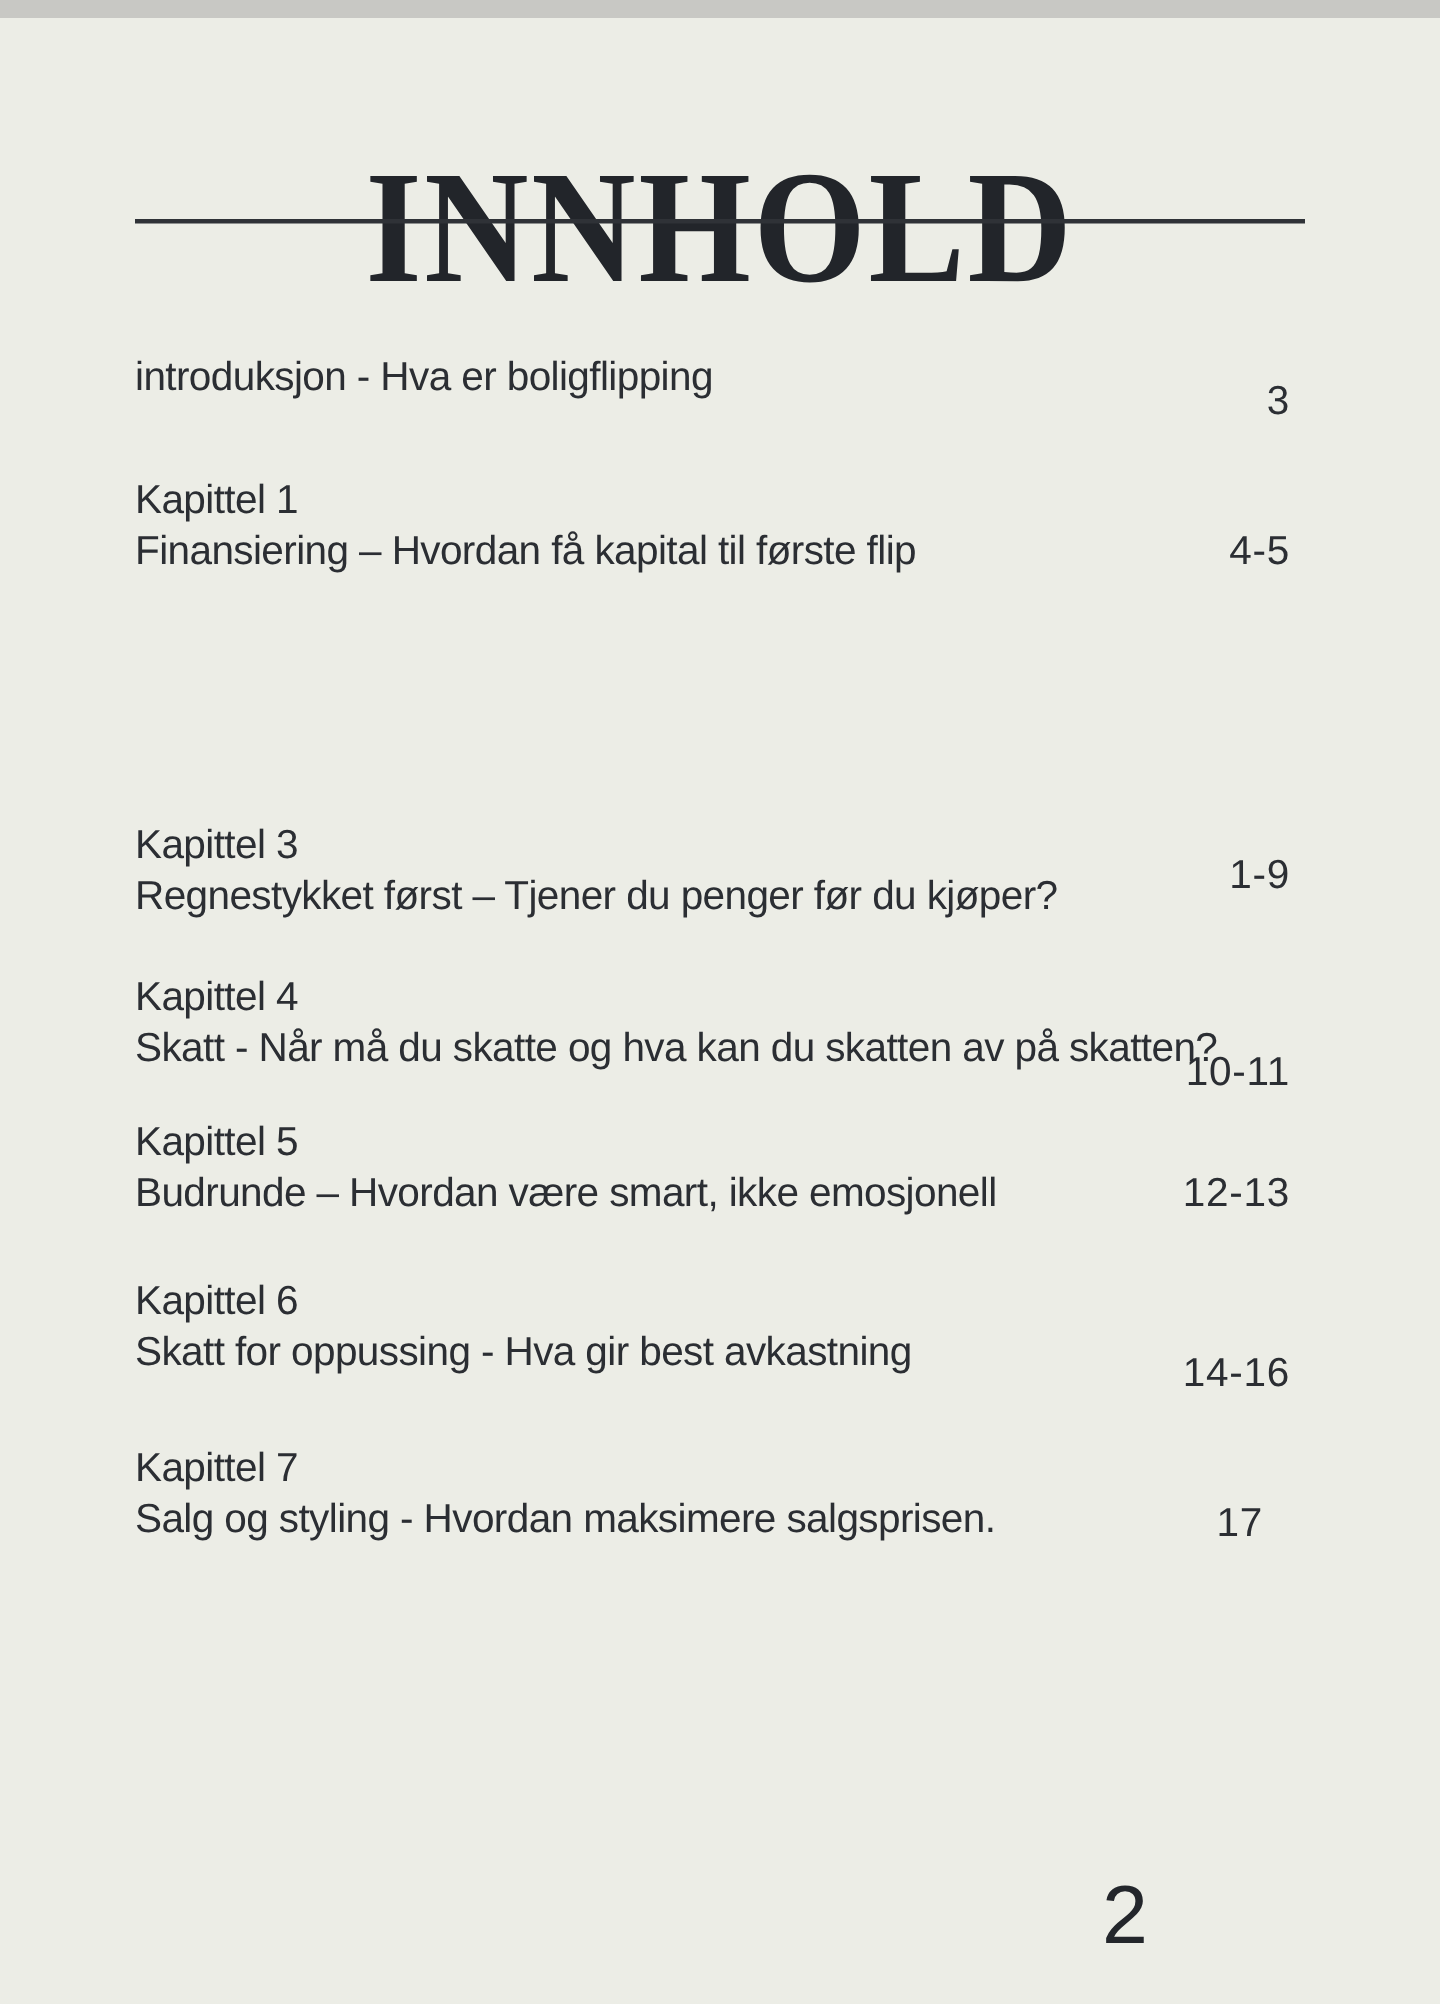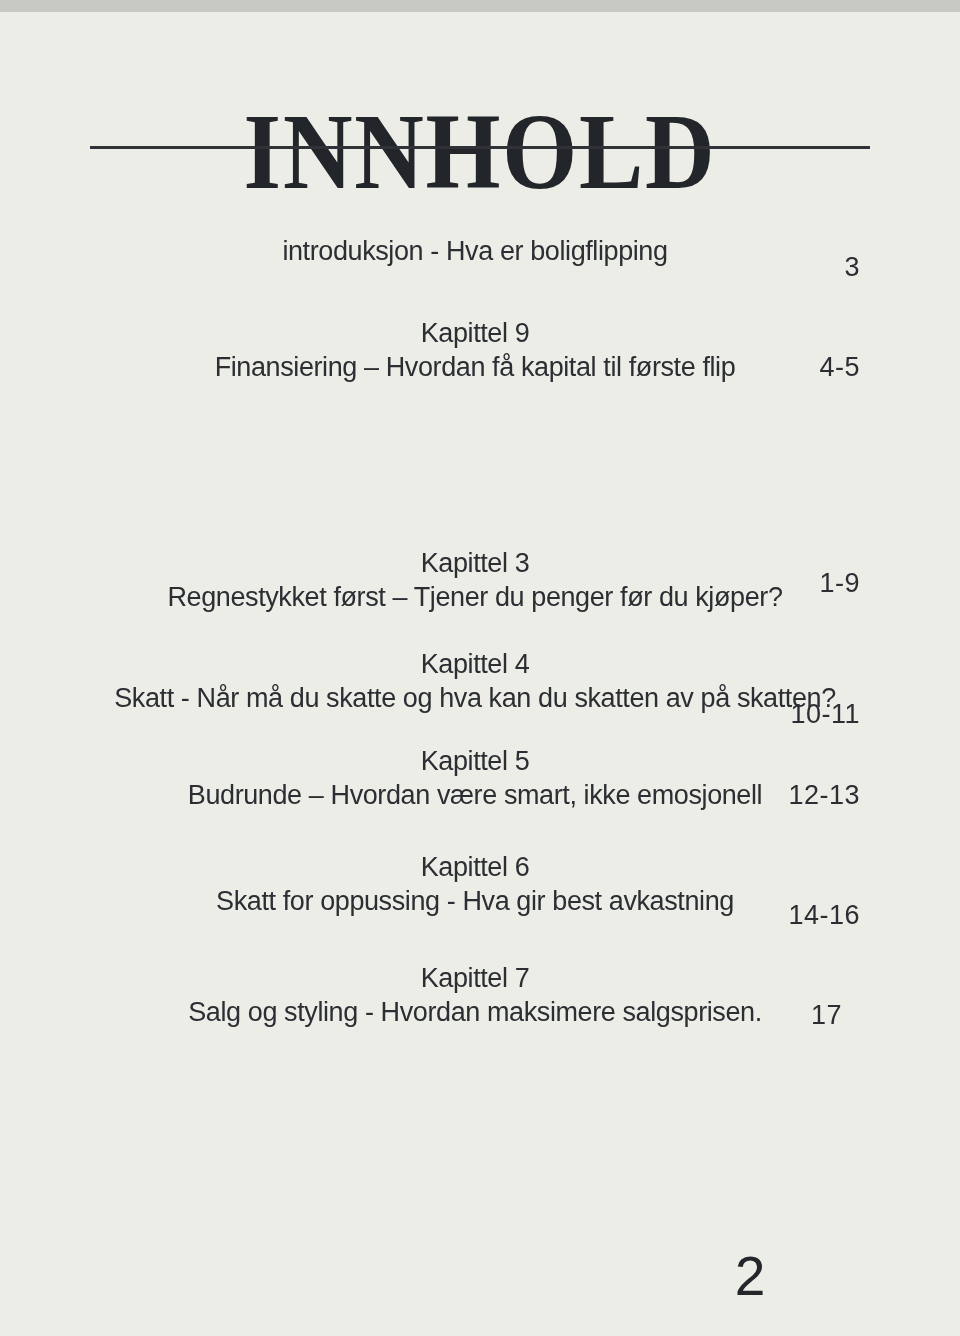--- a/index.html
+++ b/index.html
@@ -31,21 +31,20 @@
     height:2.5px;
     background:#2F3237;
   }
   .toc{position:absolute;inset:0;}
   .entry{
     position:absolute;left:90px;right:100px;
     font-size:27px;
     letter-spacing:-0.4px;
     line-height:34px;
     white-space:nowrap;
-    text-align:center;
   }
   .entry .line{display:block;}
   .entry .num{
     position:absolute;right:0;top:0;
     font-size:27px;
     letter-spacing:0.5px;
     line-height:34px;
   }
   .e1{top:222px}
   .e2{top:304px}
@@ -87,21 +86,21 @@
 
   <div class="toc">
 
     <div class="entry e1">
       <span class="line">introduksjon - Hva er boligflipping</span>
       <span class="line"></span>
       <span class="num">3</span>
     </div>
 
     <div class="entry e2">
-      <span class="line">Kapittel 9</span>
+      <span class="line">Kapittel 1</span>
       <span class="line">Finansiering – Hvordan få kapital til første flip</span>
       <span class="num">4-5</span>
     </div>
 
 
     <div class="entry e4">
       <span class="line">Kapittel 3</span>
       <span class="line">Regnestykket først – Tjener du penger før du kjøper?</span>
       <span class="num">1-9</span>
     </div>

